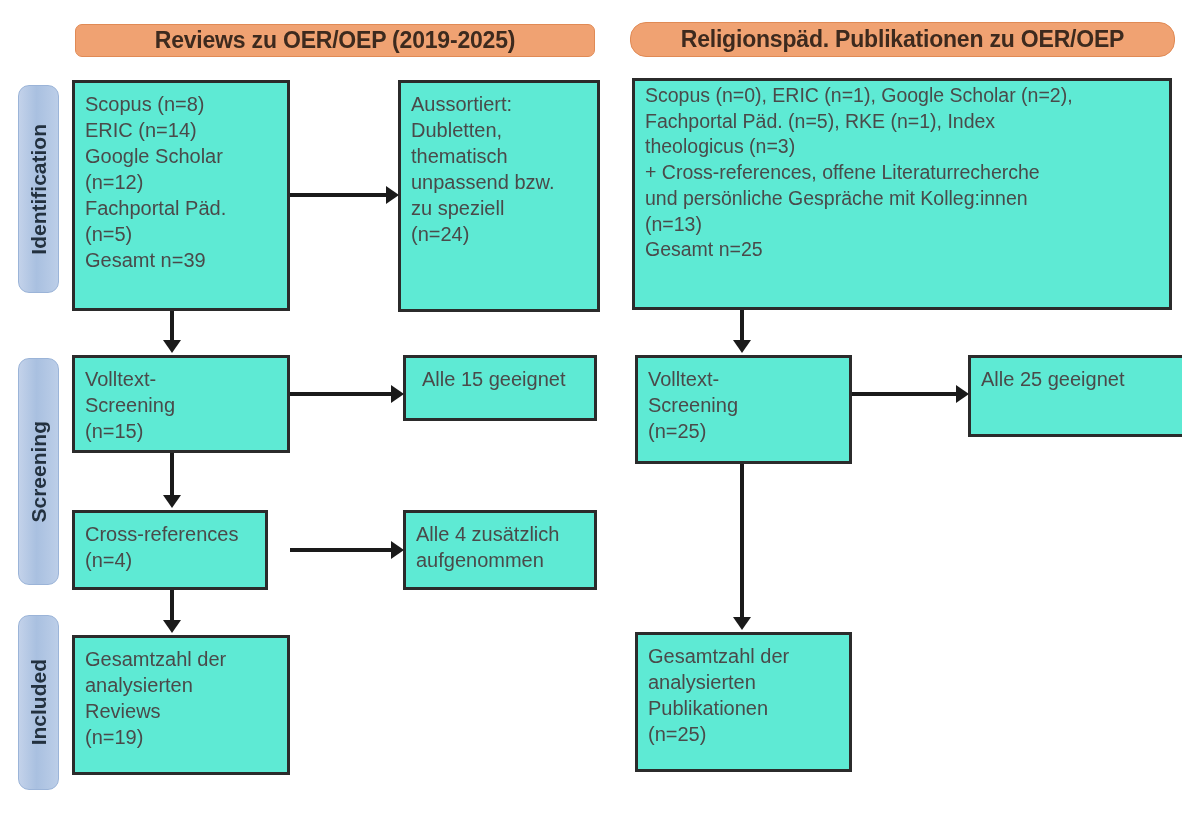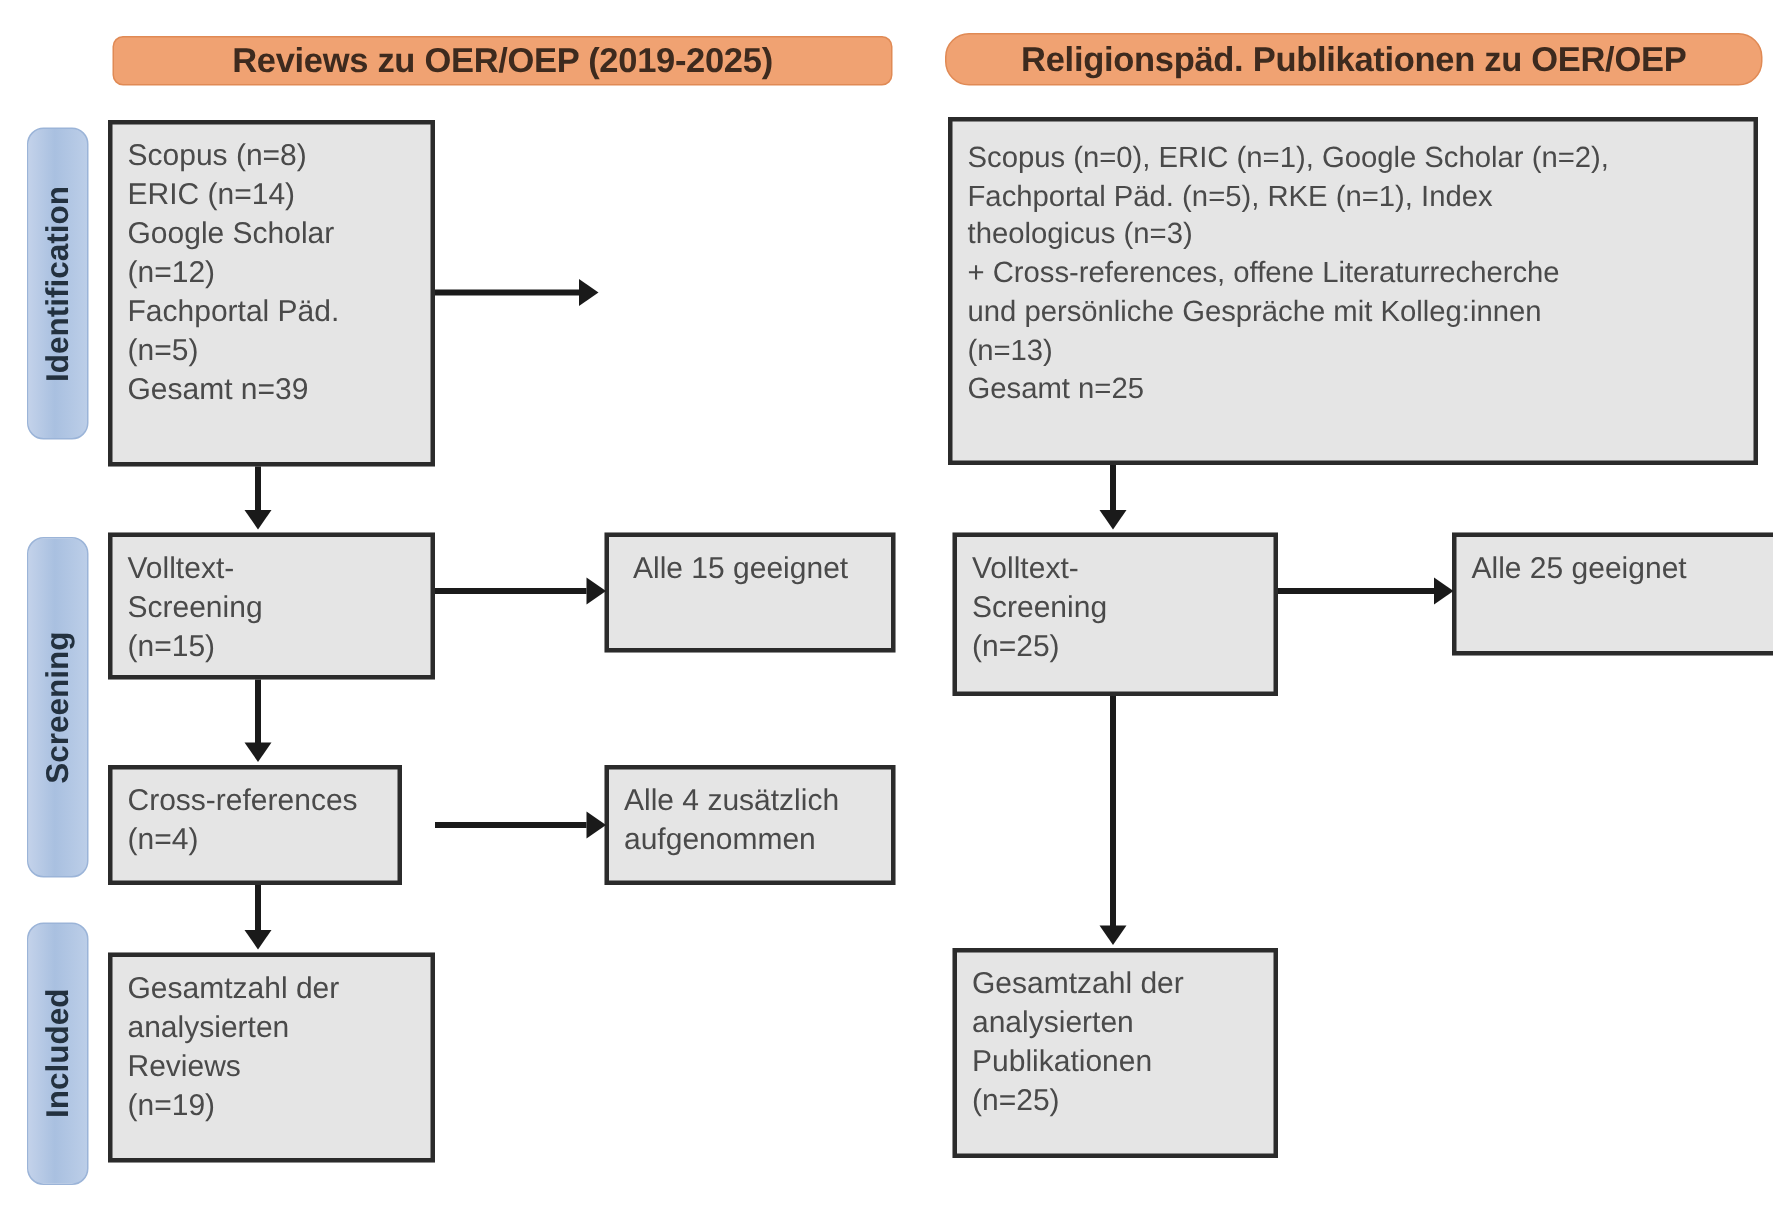--- a/index.html
+++ b/index.html
@@ -60,38 +60,38 @@
     letter-spacing: 0px;
     white-space: nowrap;
   }
   #pill-identification { top: 85px;  height: 208px; }
   #pill-screening      { top: 358px; height: 227px; }
   #pill-included       { top: 615px; height: 175px; }
 
   
   .flow-box {
     position: absolute;
-    background: #e5e5e5;
+    background: #5eead4;
     border: 3px solid #2b2b2b;
     box-sizing: border-box;
     padding: 8px 10px 6px 10px;
     color: #4a4a4a;
     font-size: 20px;
     line-height: 1.30;
     white-space: pre-line;
     overflow: hidden;
   }
   .flow-box.compact { font-size: 19.5px; line-height: 1.32; }
 
   #box-id-left    { left: 72px;  top: 80px;  width: 218px; height: 231px; }
   #box-excluded   { left: 398px; top: 80px;  width: 202px; height: 232px; }
-  #box-id-right   { left: 632px; top: 78px;  width: 540px; height: 232px; padding-top: 12px; }
+  #box-id-right   { left: 632px; top: 78px;  width: 540px; height: 232px; padding-top: 2px; }
 
   #box-scr-left   { left: 72px;  top: 355px; width: 218px; height: 98px; }
-  #box-ok-left    { left: 403px; top: 355px; width: 194px; height: 80px; padding-left: 16px; }
+  #box-ok-left    { left: 403px; top: 355px; width: 194px; height: 66px; padding-left: 16px; }
   #box-scr-right  { left: 635px; top: 355px; width: 217px; height: 109px; }
   #box-ok-right   { left: 968px; top: 355px; width: 236px; height: 82px; }
 
   #box-cross      { left: 72px;  top: 510px; width: 196px; height: 80px; }
   #box-cross-ok   { left: 403px; top: 510px; width: 194px; height: 80px; }
 
   #box-incl-left  { left: 72px;  top: 635px; width: 218px; height: 140px; }
   #box-incl-right { left: 635px; top: 632px; width: 217px; height: 140px; }
 
   
@@ -135,20 +135,26 @@
   </div>
 
   <div class="flow-box" id="box-id-left">Scopus (n=8)
 ERIC (n=14)
 Google Scholar
 (n=12)
 Fachportal Päd.
 (n=5)
 Gesamt n=39</div>
 
+  <div class="flow-box" id="box-excluded">Aussortiert:
+Dubletten,
+thematisch
+unpassend bzw.
+zu speziell
+(n=24)</div>
 
   <div class="flow-box" id="box-scr-left">Volltext-
 Screening
 (n=15)</div>
 
   <div class="flow-box" id="box-ok-left">Alle 15 geeignet</div>
 
   <div class="flow-box" id="box-cross">Cross-references
 (n=4)</div>
 

